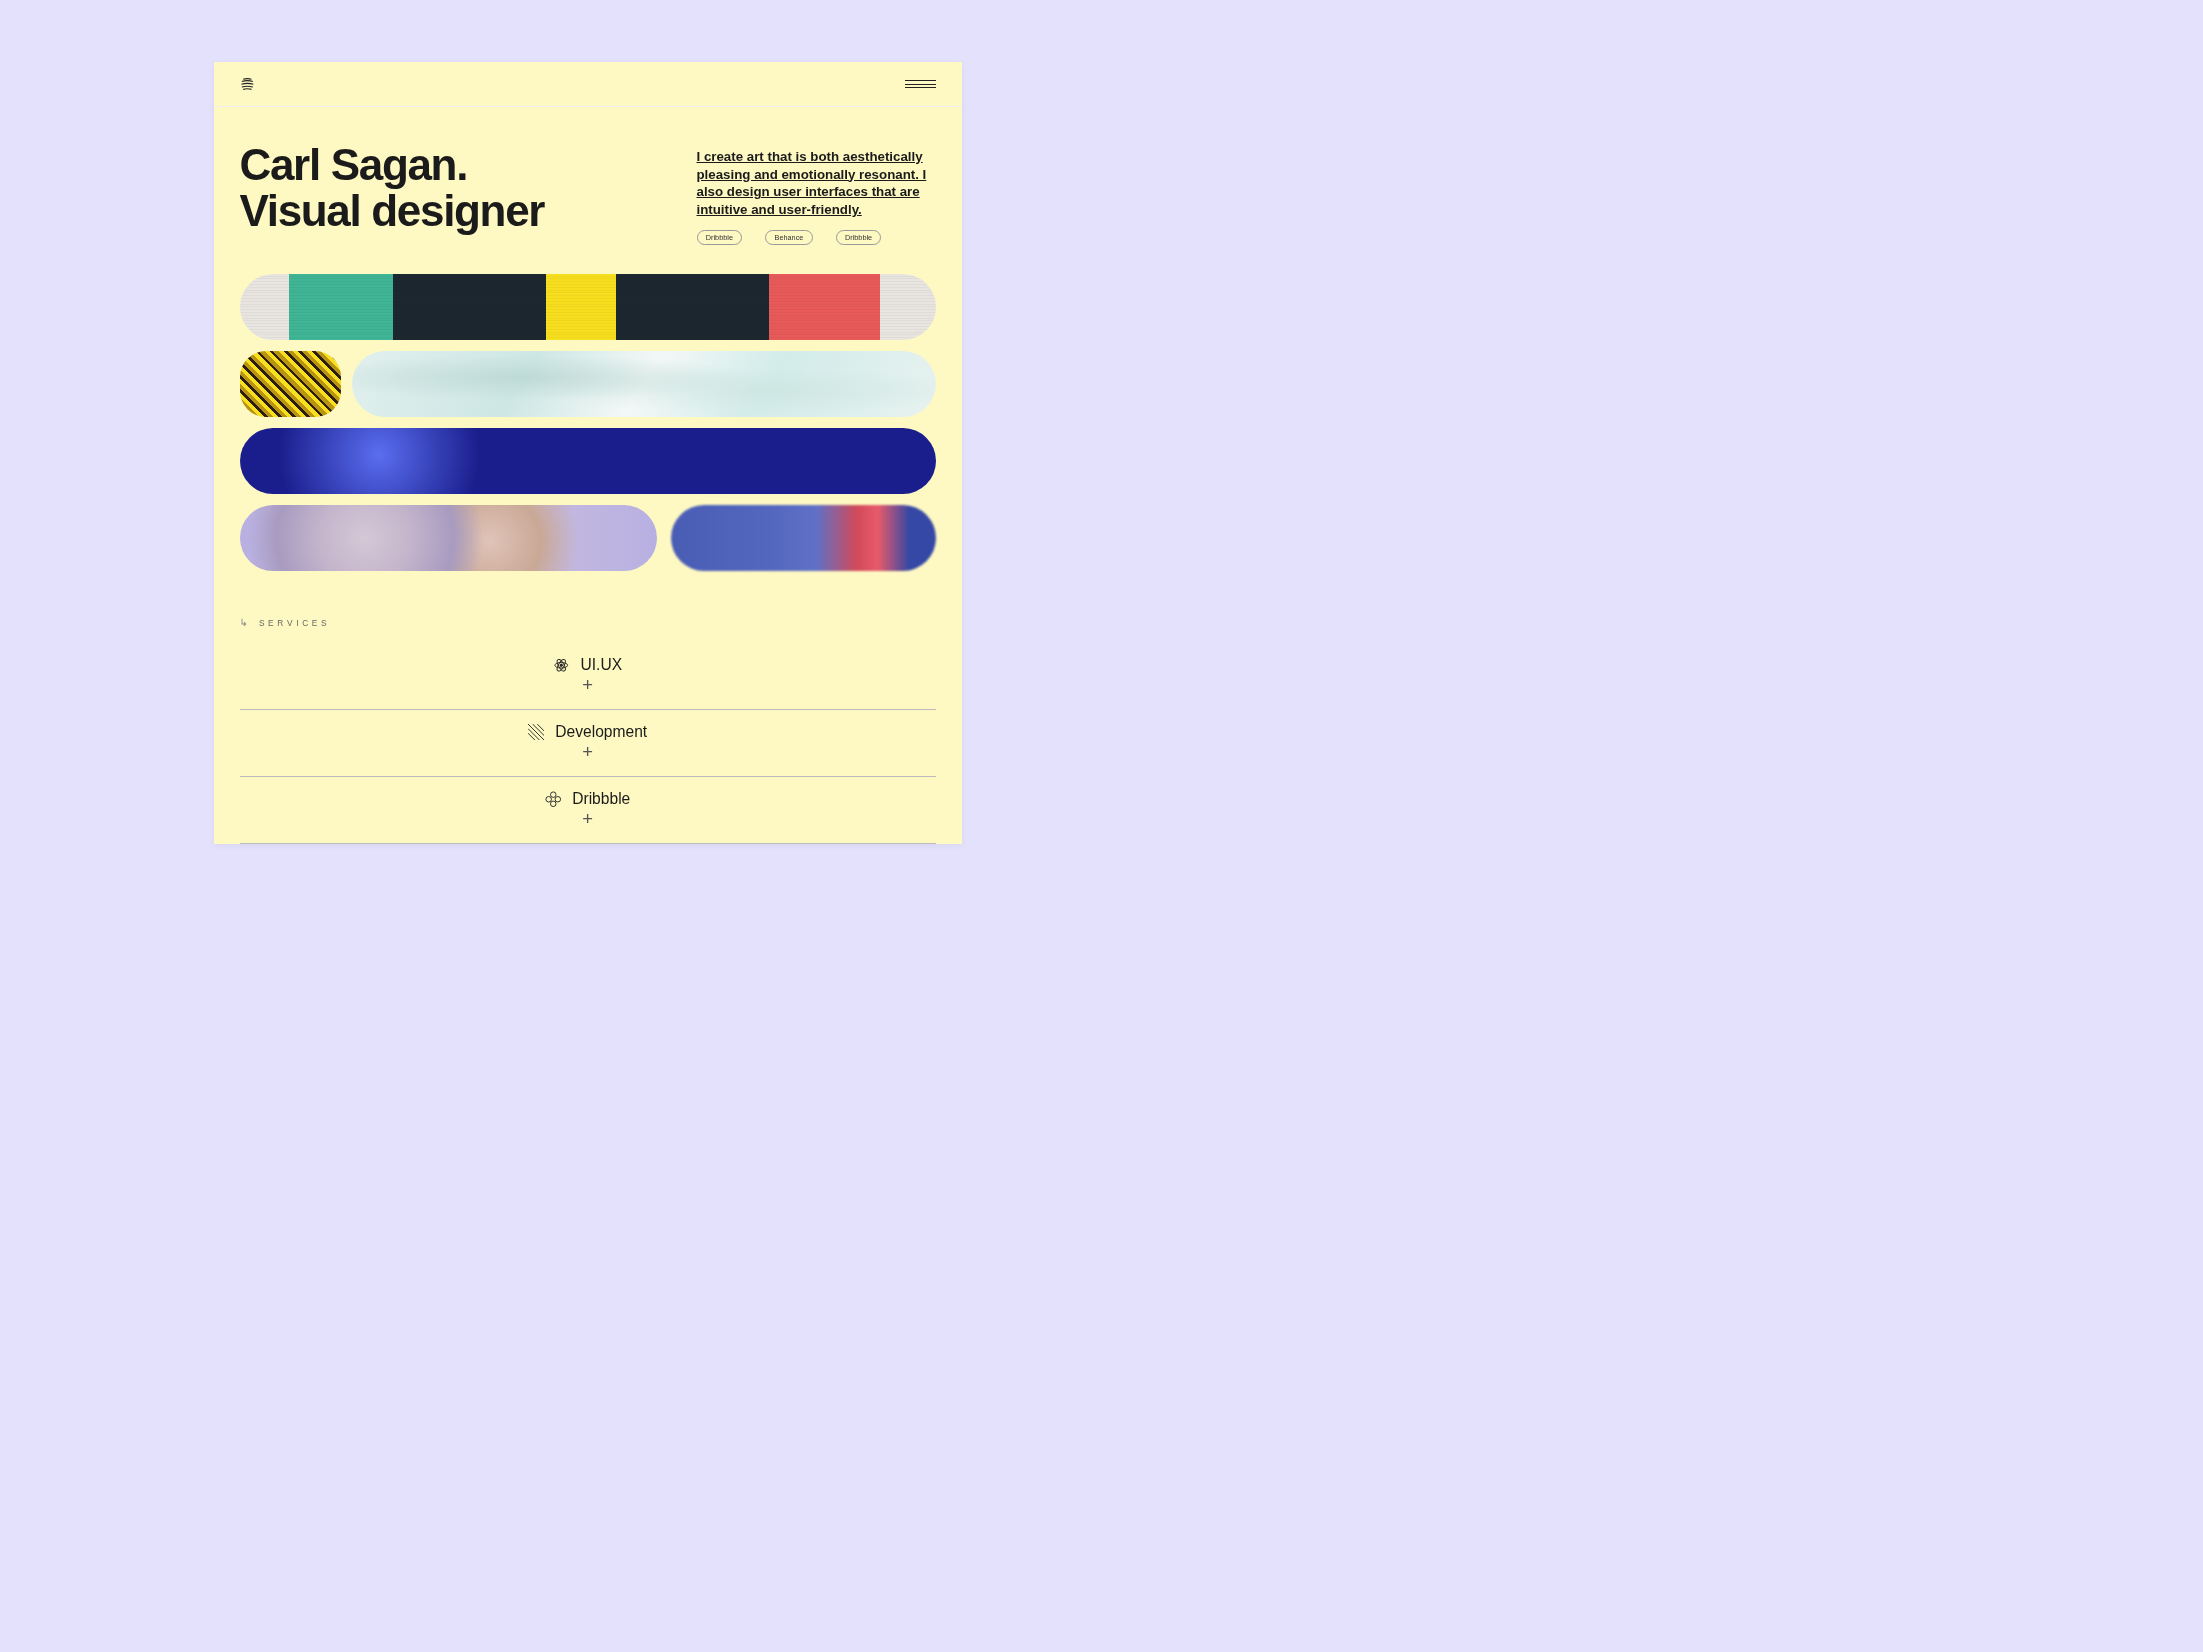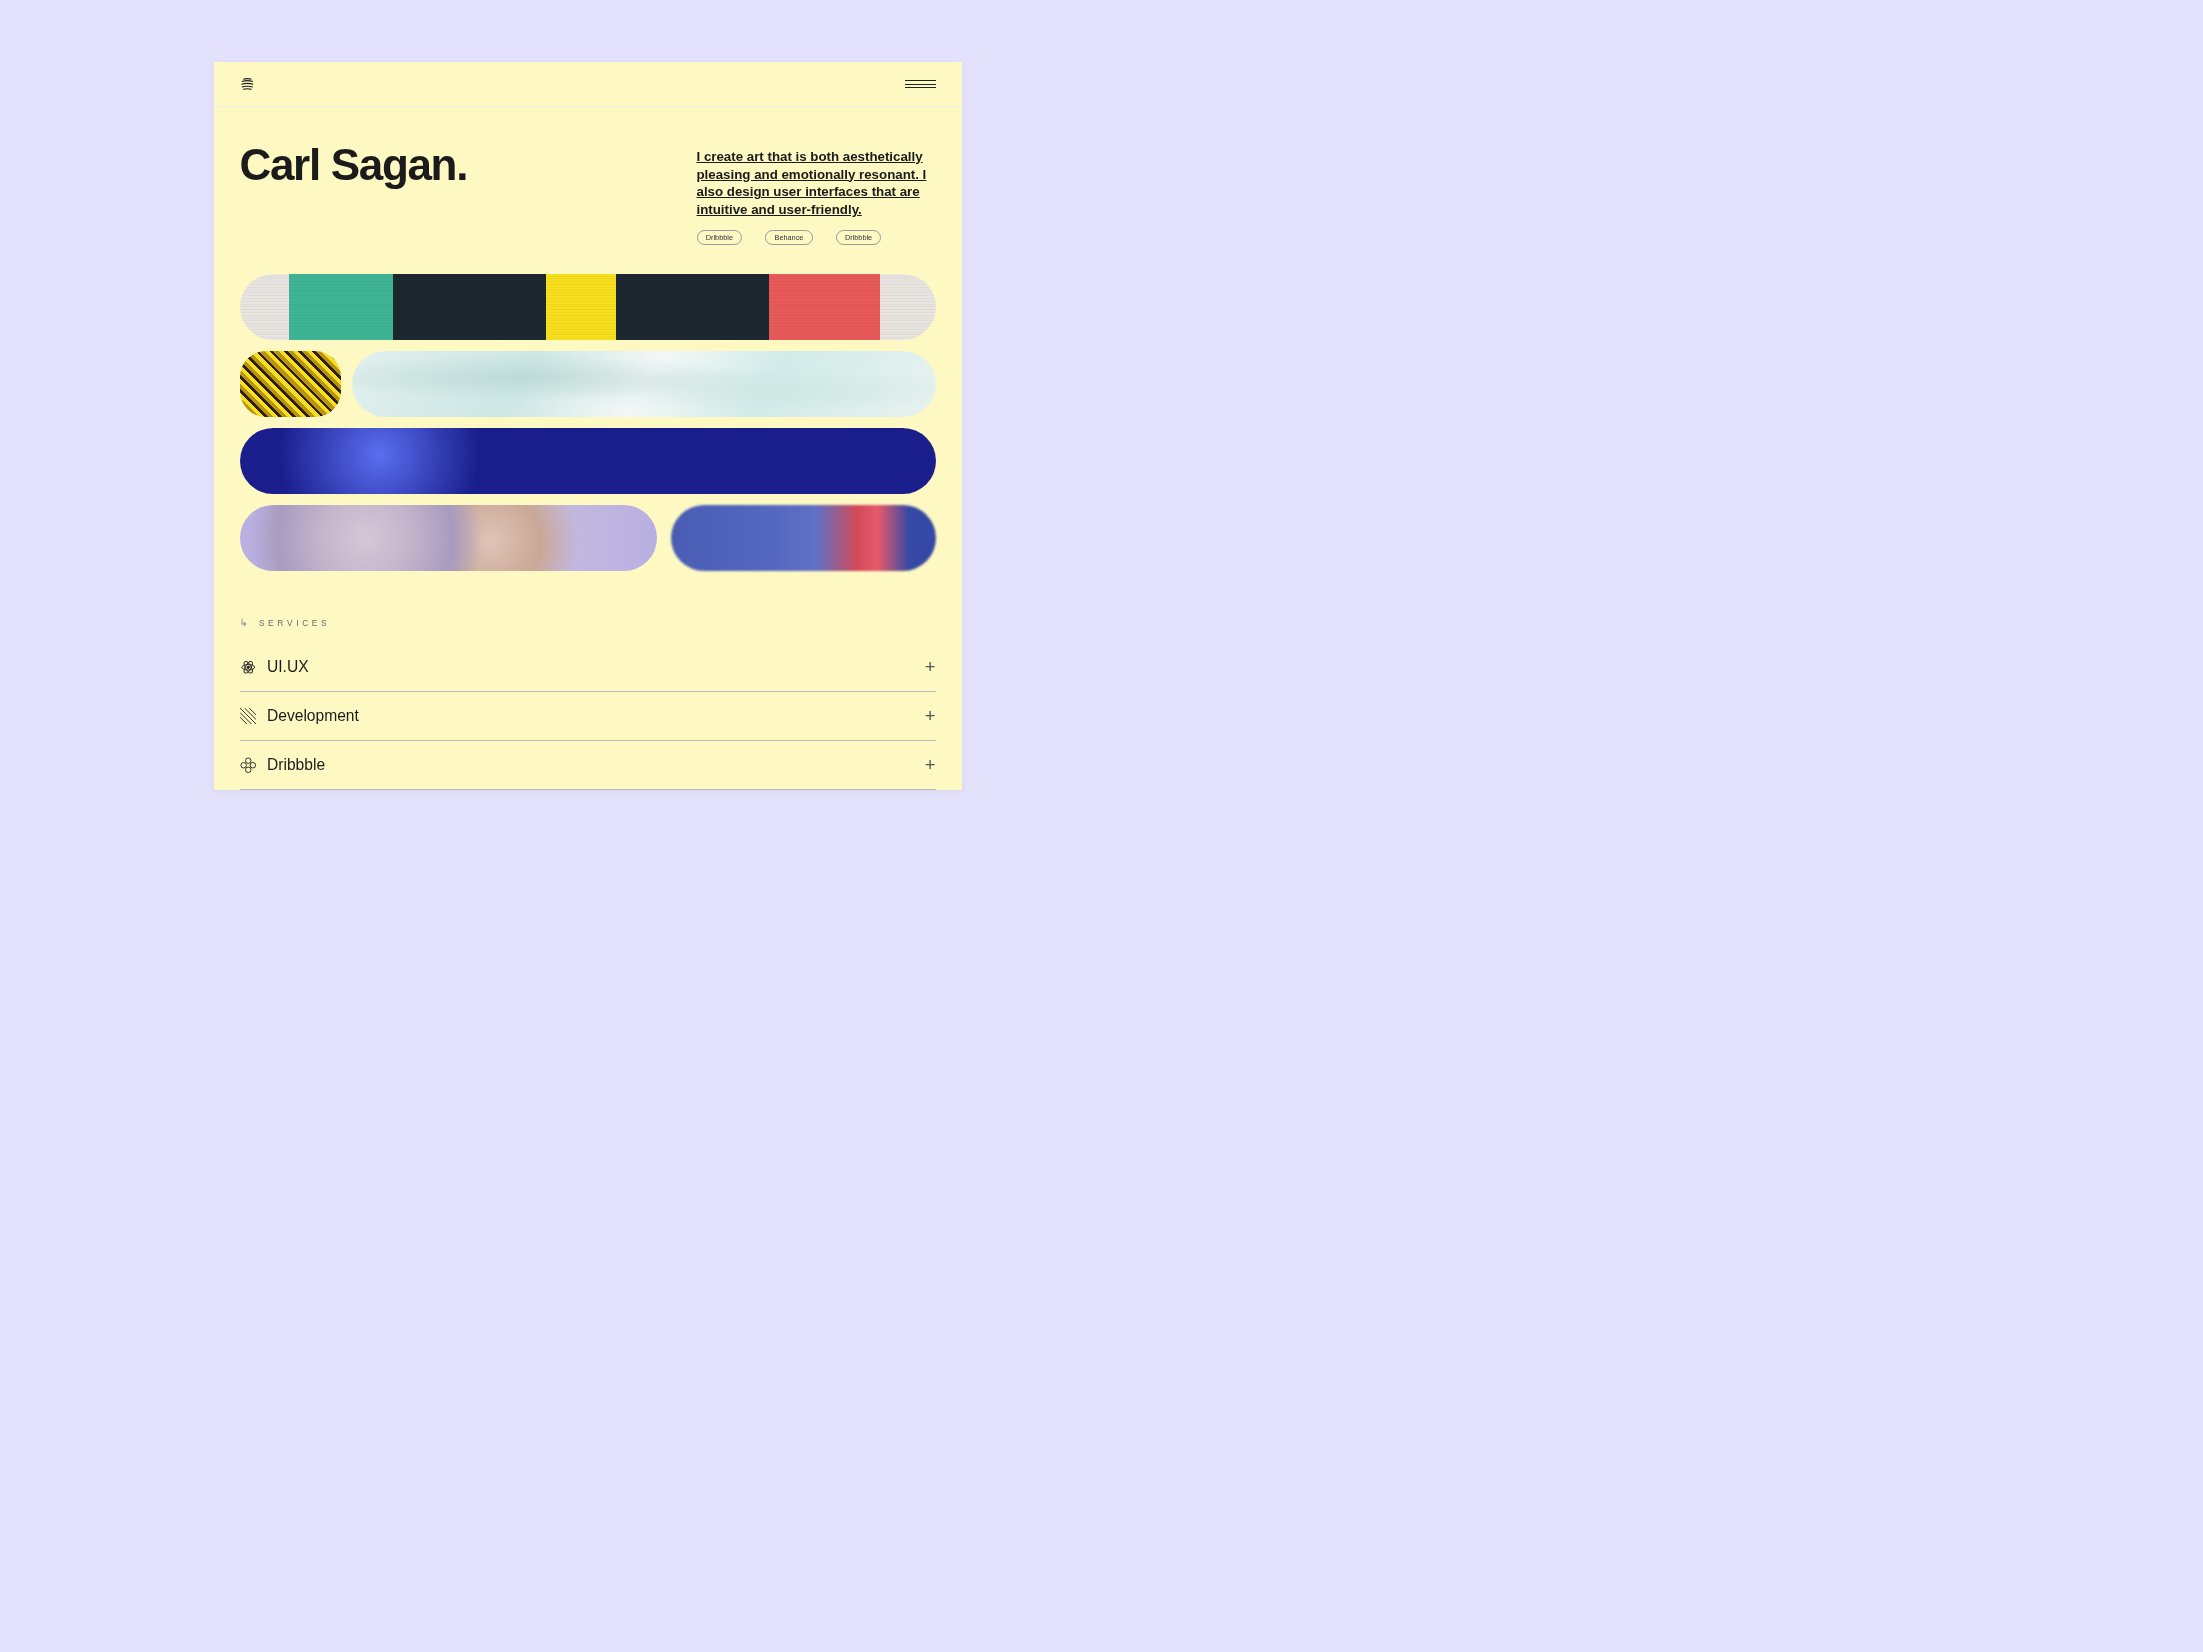--- a/index.html
+++ b/index.html
@@ -130,20 +130,21 @@
 }
 .services-label .arrow { font-size: 10px; color: #888; }
 .service-wrap { padding: 0 26px; }
 .service-item {
   display: flex;
   align-items: center;
   justify-content: space-between;
   padding: 13px 0;
   border-bottom: 0.9px solid #bbb;
   cursor: pointer;
+  flex-direction: column;
 }
 .service-left { display: flex; align-items: center; gap: 11px; }
 .service-icon { width: 16.5px; height: 16.5px; display:flex; align-items:center; justify-content:center; }
 .service-title { font-size: 15.6px; font-weight: 500; color: #1b1b1b; }
 .plus { font-size: 18.4px; color: #555; font-weight: 300; }
 </style>
 </head>
 <body>
 
 <div class="page">
@@ -162,20 +163,21 @@
     <div class="burger">
       <span></span>
         <span></span>
         <span></span>
     </div>
   </div>
 
   <div class="hero">
     <h1 class="hero-title">
       <span>Carl Sagan.</span><br>
+      <span>Visual designer</span>
     </h1>
     <div class="hero-right">
       <p class="hero-desc">I create art that is both aesthetically pleasing and emotionally resonant. I also design user interfaces that are intuitive and user-friendly.</p>
       <div class="pills">
         <a class="pill">Dribbble</a>
         <a class="pill">Behance</a>
         <a class="pill">Dribbble</a>
       </div>
     </div>
   </div>

